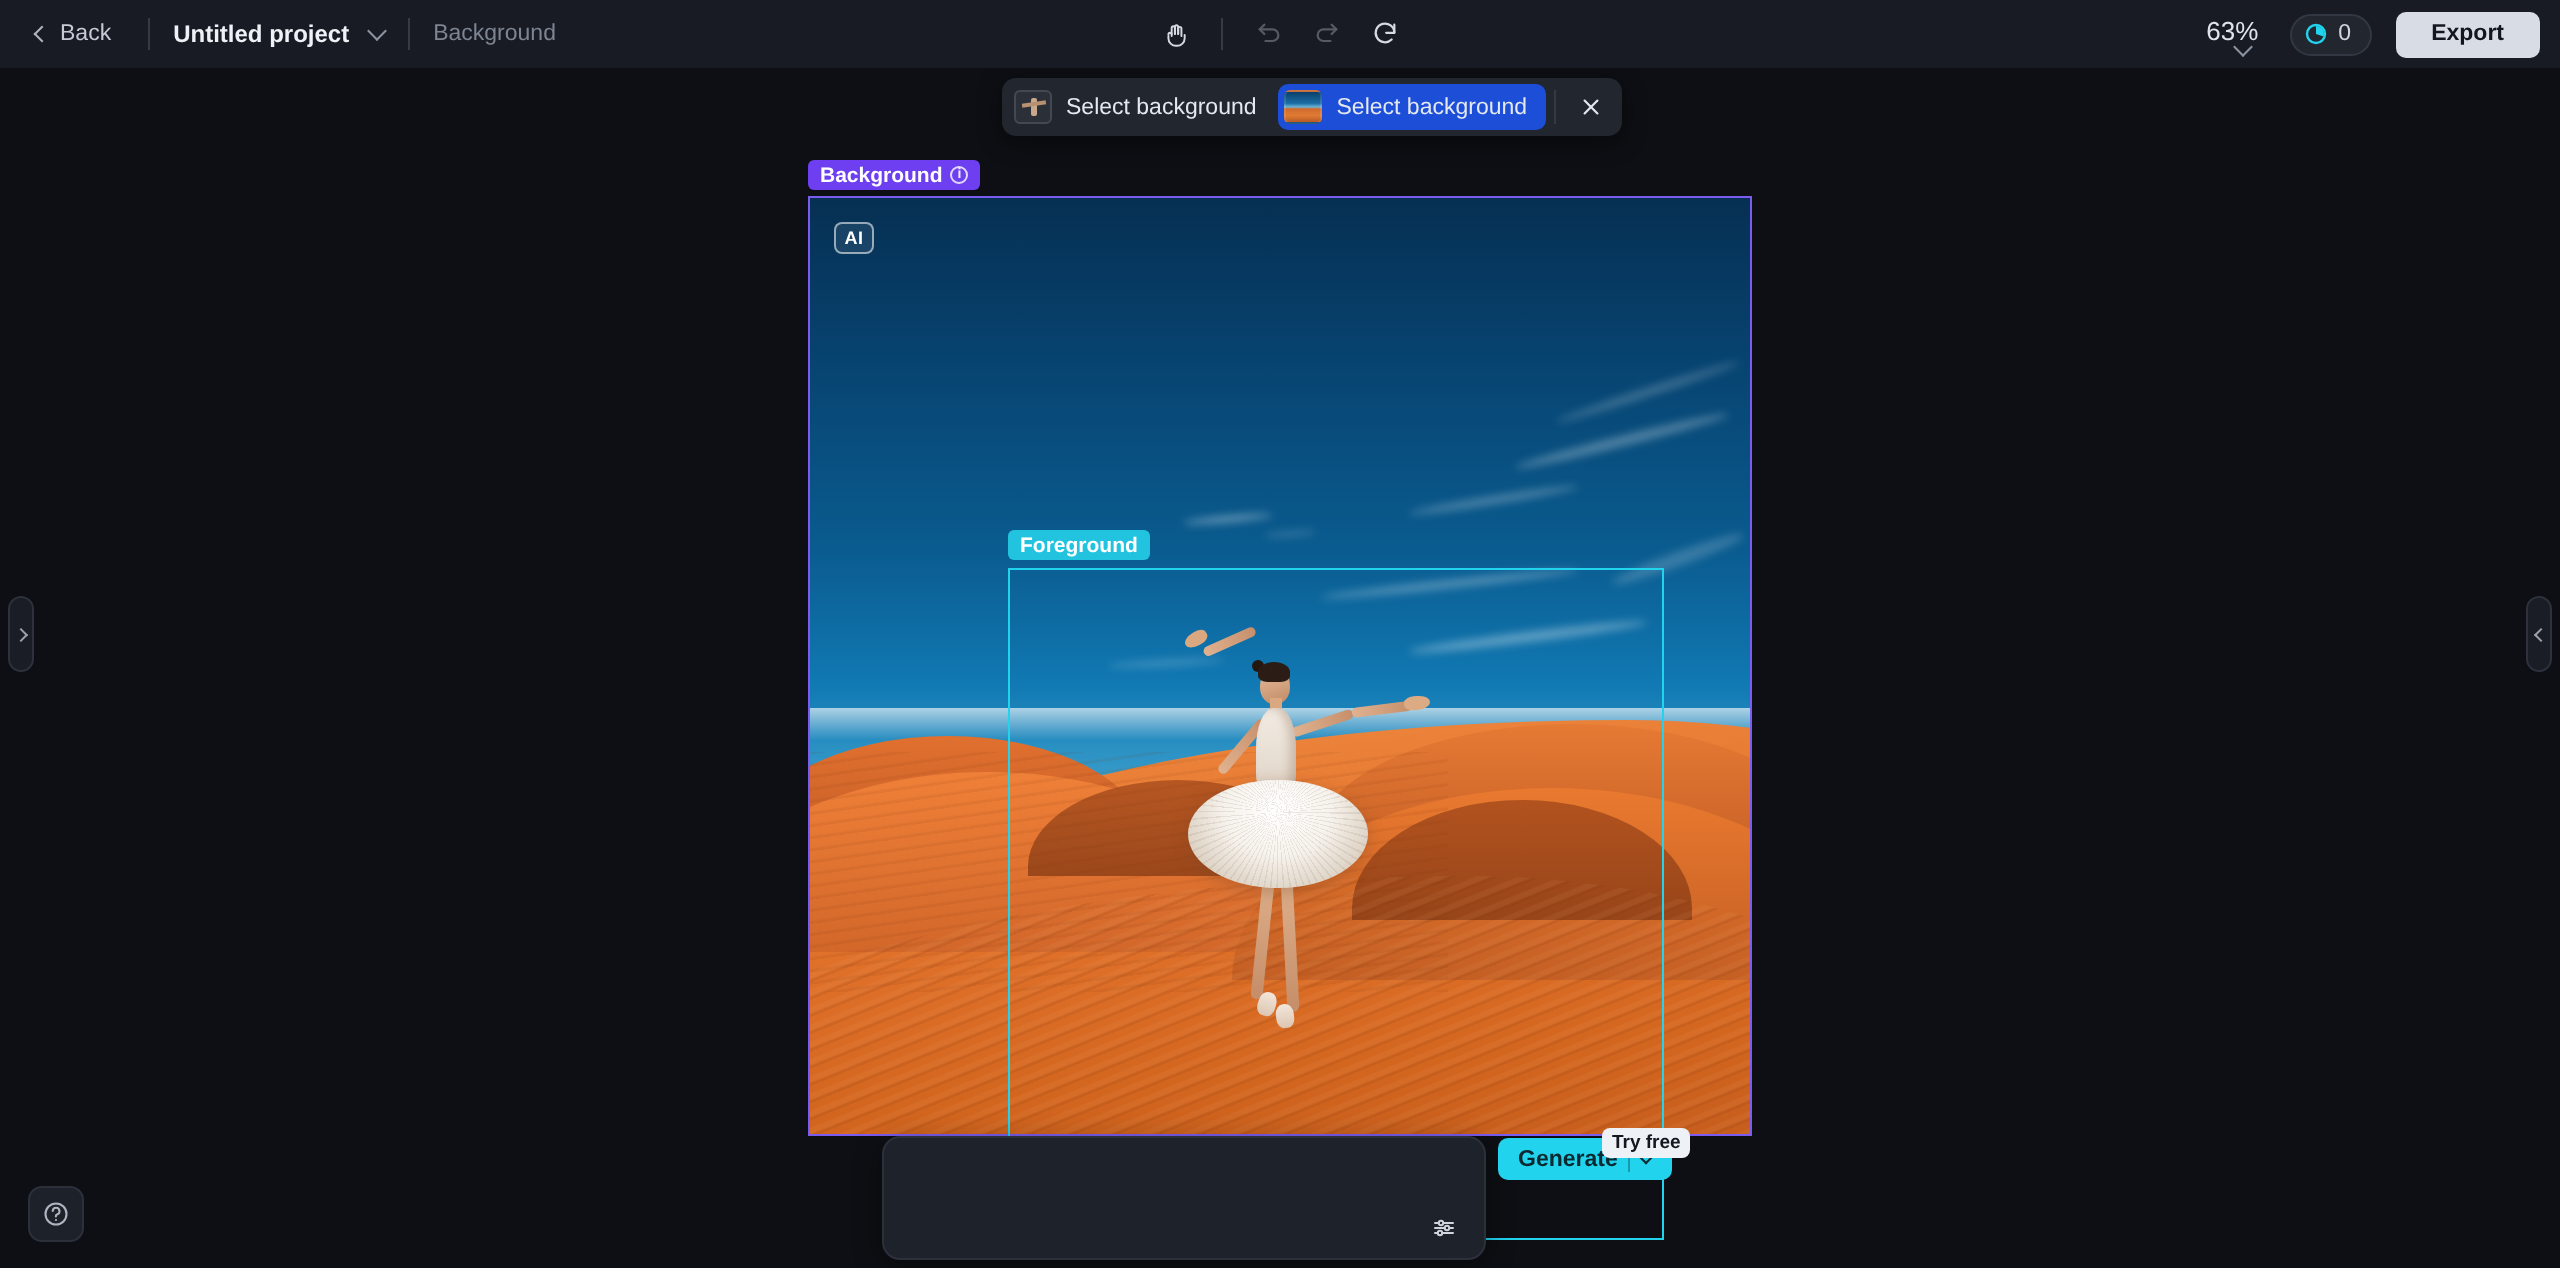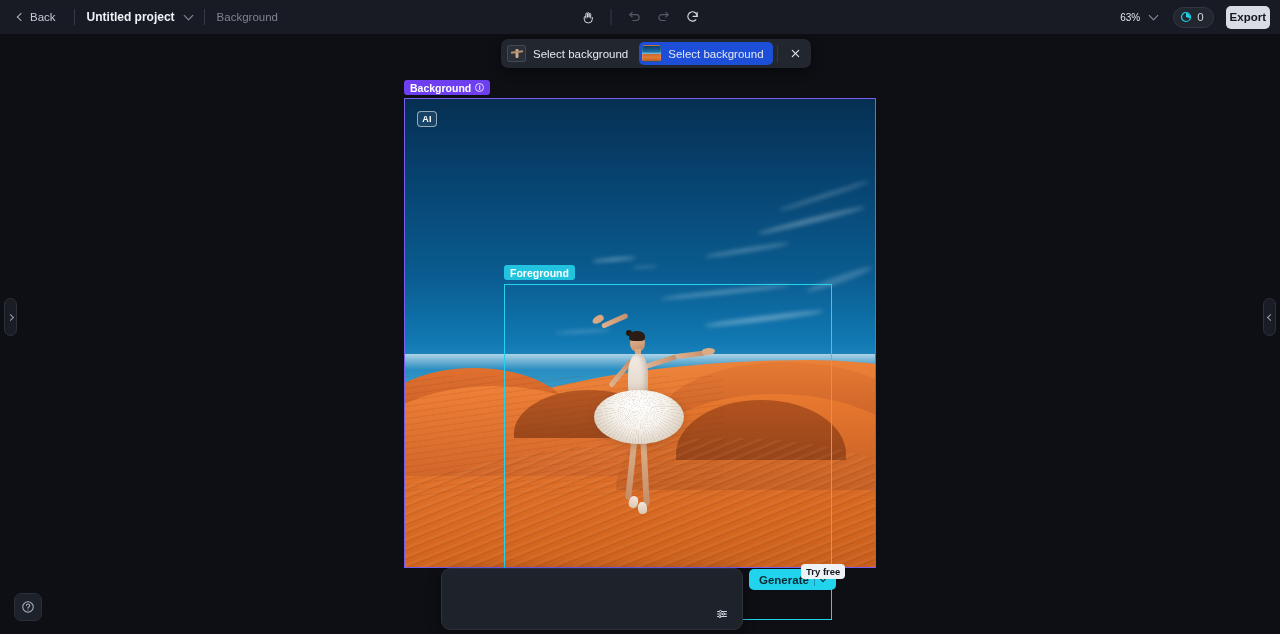--- a/index.html
+++ b/index.html
@@ -109,25 +109,26 @@
     top: 0;
     height: 34px;
     display: flex;
     align-items: center;
     gap: 0px;
   }
   .zoom-ctl {
     display: flex;
     align-items: center;
     color: #dfe3ea;
-    font-size: 10px;
+    font-size: 13px;
     padding: 4px 6px;
     border-radius: 4px;
     cursor: pointer;
     margin-right: 10px;
+    flex-direction: column;
   }
   .credits {
     display: flex;
     align-items: center;
     gap: 5px;
     background: #22262f;
     border: 1px solid #323843;
     border-radius: 11px;
     padding: 2px 9px 2px 6px;
     height: 21px;
@@ -135,21 +136,21 @@
     margin-right: 12px;
   }
   .credits-count { color: #cfd4dd; font-size: 11.5px; }
   .export-btn {
     background: #d8dce4;
     color: #13161c;
     font-size: 11.5px;
     font-weight: bold;
     border: none;
     border-radius: 5px;
-    padding: 0 4px;
+    padding: 0 18px;
     height: 23px;
     cursor: pointer;
     font-family: "Liberation Sans", sans-serif;
   }
 
   
   .sel-toolbar {
     position: absolute;
     left: 501px;
     top: 39px;

